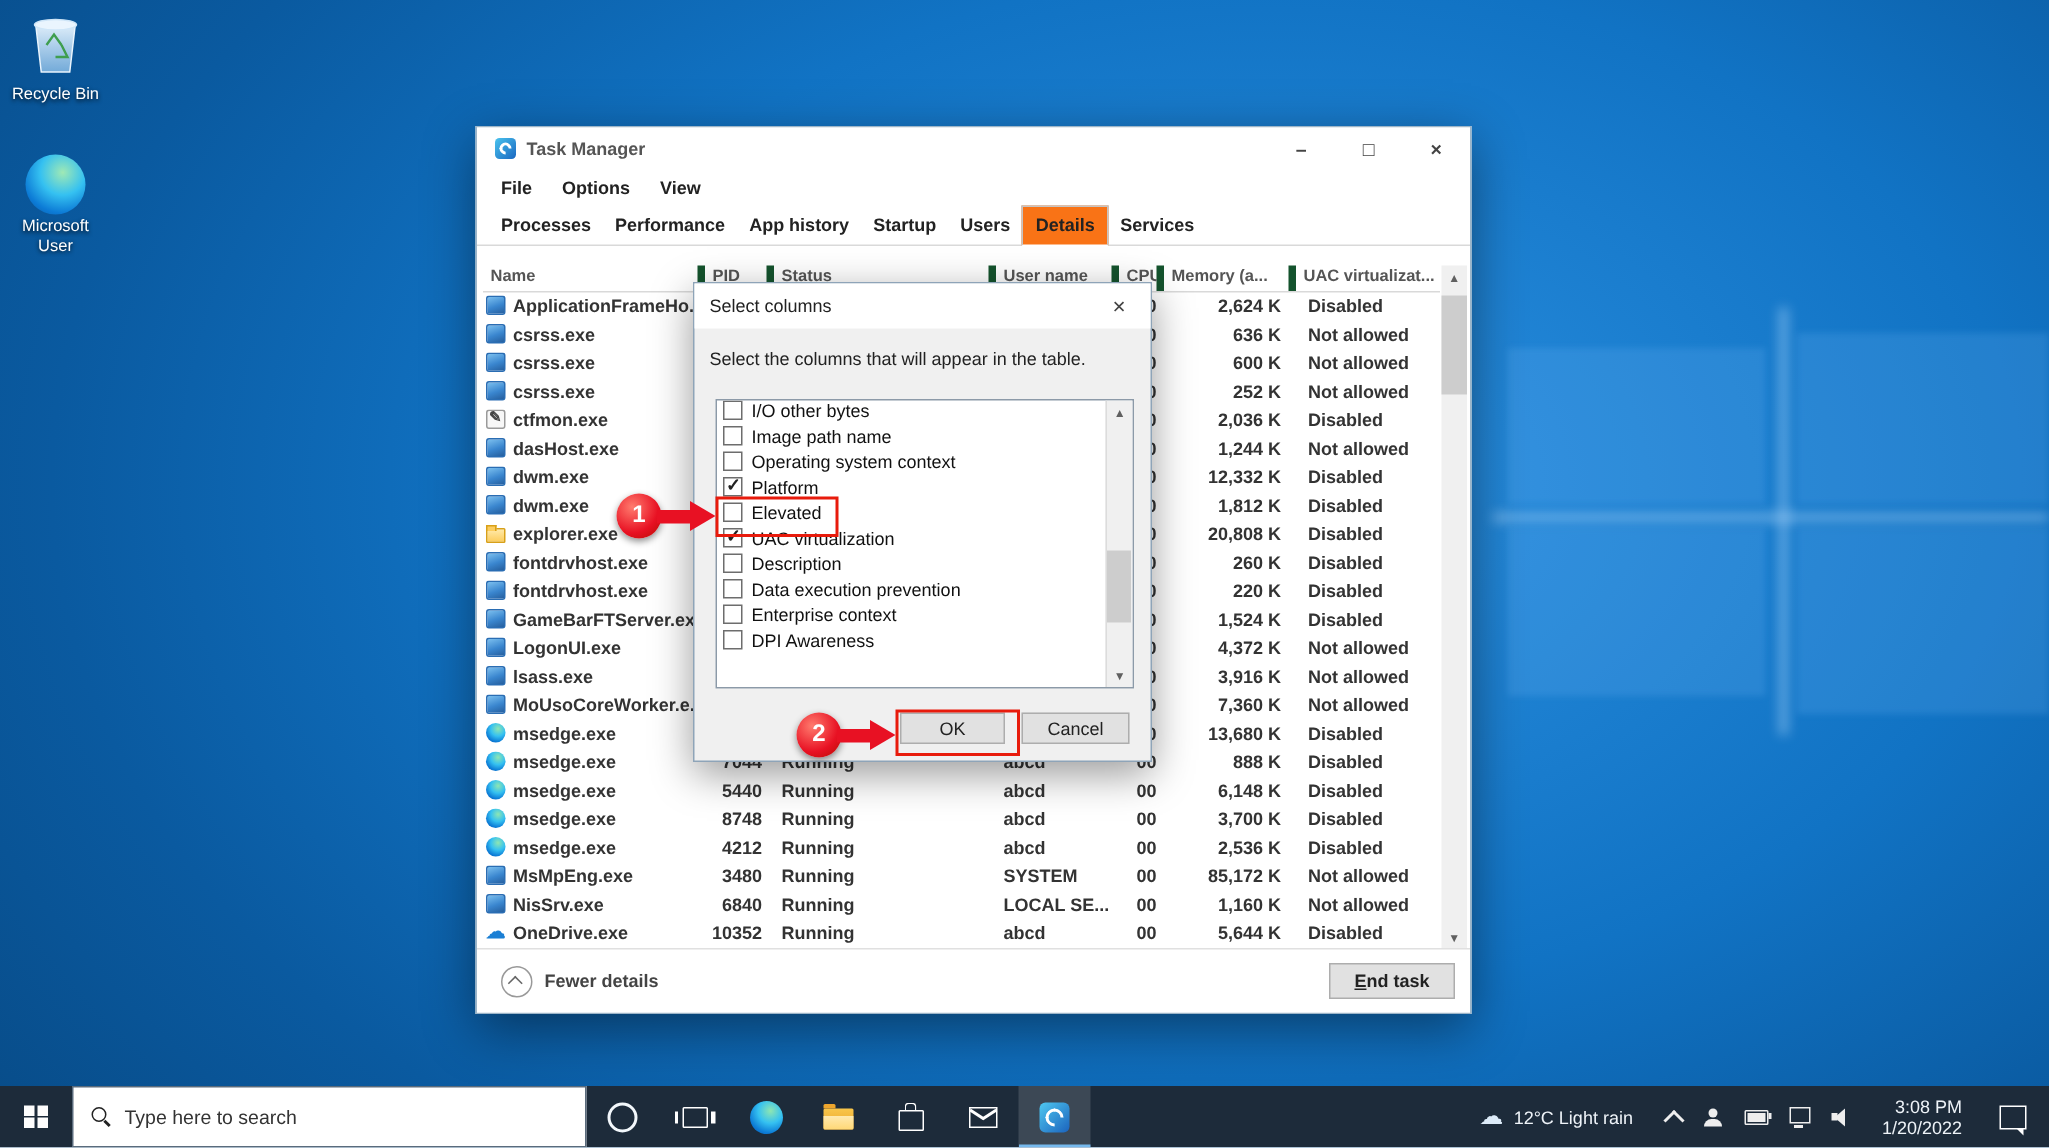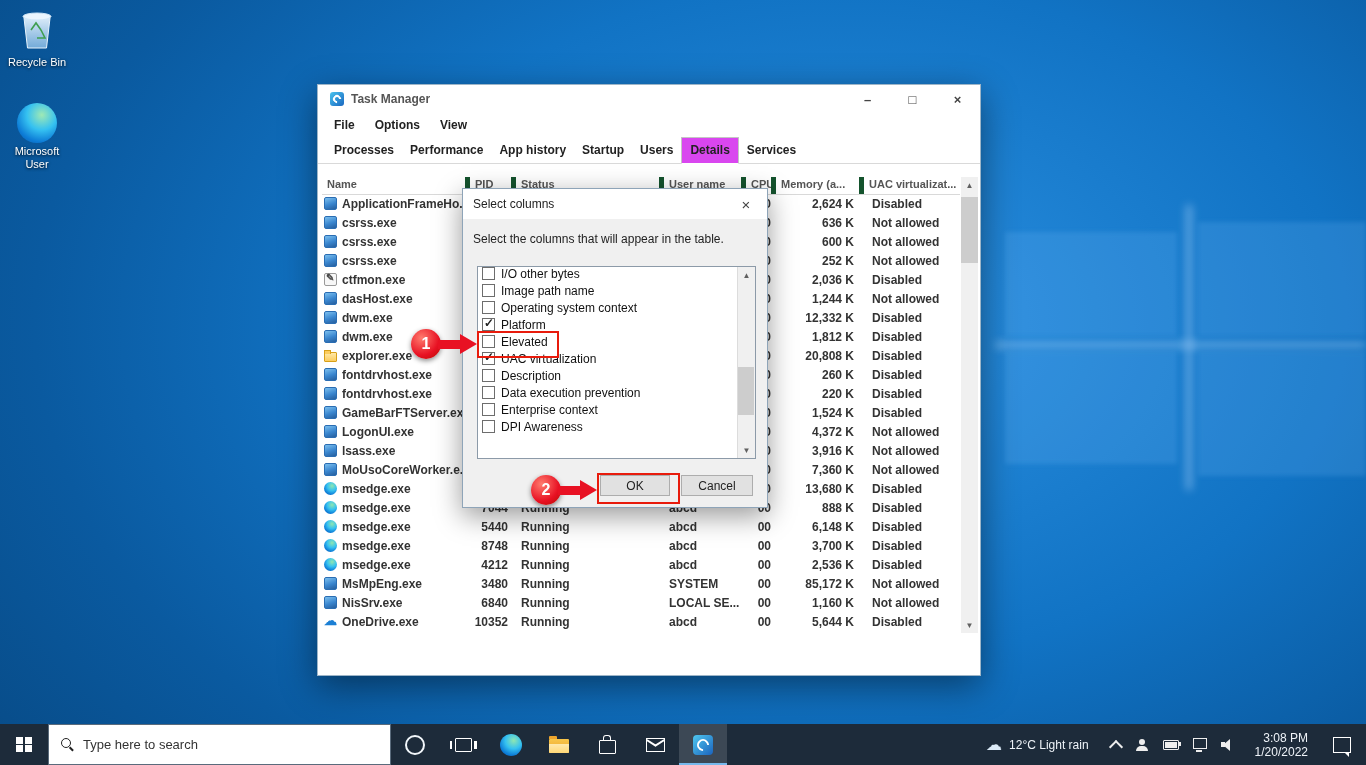--- a/index.html
+++ b/index.html
@@ -22,21 +22,21 @@
     background:linear-gradient(135deg,#49c3ee,#1a67c0);position:relative;flex:0 0 auto;}
   .tm-ico::after{content:"";position:absolute;inset:3px;border:2px solid #fff;border-radius:50%;
     border-bottom-color:transparent;transform:rotate(-45deg);}
   .title-text{margin-left:7px;font-size:12px;color:#555;}
   .winbtns{margin-left:auto;display:flex;}
   .wbtn{width:45px;height:28px;display:flex;align-items:center;justify-content:center;font-size:13px;color:#444;}
   .menubar{height:24px;display:flex;align-items:center;gap:20px;padding-left:16px;font-size:12px;color:#222;}
   .tabstrip{height:26px;display:flex;align-items:flex-end;padding-left:8px;border-bottom:1px solid #d9d9d9;
     font-size:12px;color:#222;}
   .tab{padding:5px 8px 6px;}
-  .tab.active{border:1px solid #c4c4c4;border-bottom:1px solid #fff;background:#d946ef;margin-bottom:-1px;}
+  .tab.active{border:1px solid #c4c4c4;border-bottom:1px solid #fff;background:#f97316;margin-bottom:-1px;}
   .thead{position:absolute;top:92px;left:4px;right:20px;height:17px;display:grid;
     grid-template-columns:148px 46px 148px 82px 30px 88px 98px;
     font-size:11px;color:#555;border-bottom:1px solid #d9d9d9;}
   .hcell{border-right:5px solid #14532d;padding:1px 5px;overflow:hidden;white-space:nowrap;}
   .tbody{position:absolute;top:109px;left:4px;right:20px;height:439px;overflow:hidden;}
   .prow{display:grid;grid-template-columns:148px 46px 148px 82px 30px 88px 98px;height:19px;
     align-items:center;font-size:12px;color:#333;}
   .cell{overflow:hidden;white-space:nowrap;}
   .c-name{display:flex;align-items:center;gap:5px;padding-left:2px;}
   .c-pid{text-align:right;padding-right:8px;}
@@ -503,20 +503,30 @@
           <div class="cell c-uac">Disabled</div>
         </div>
       </div>
 
     <div class="vscroll">
       <div class="sarrow" style="top:0">▲</div>
       <div class="vthumb"></div>
       <div class="sarrow" style="bottom:0">▼</div>
     </div>
 
+    <div class="wfooter">
+      <div class="fewer">
+        <div class="fd-circle"></div>
+        <span>Fewer details</span>
+      </div>
+      <div class="endtask">
+          <span class="accel">E</span>
+          <span>nd task</span>
+        </div>
+    </div>
   </div>
 
   <div id="dlg">
     <div class="dtitle">
       <span>Select columns</span>
       <div class="dclose">×</div>
     </div>
     <div class="dinstr">Select the columns that will appear in the table.</div>
     <div class="dlist">
       <div>

